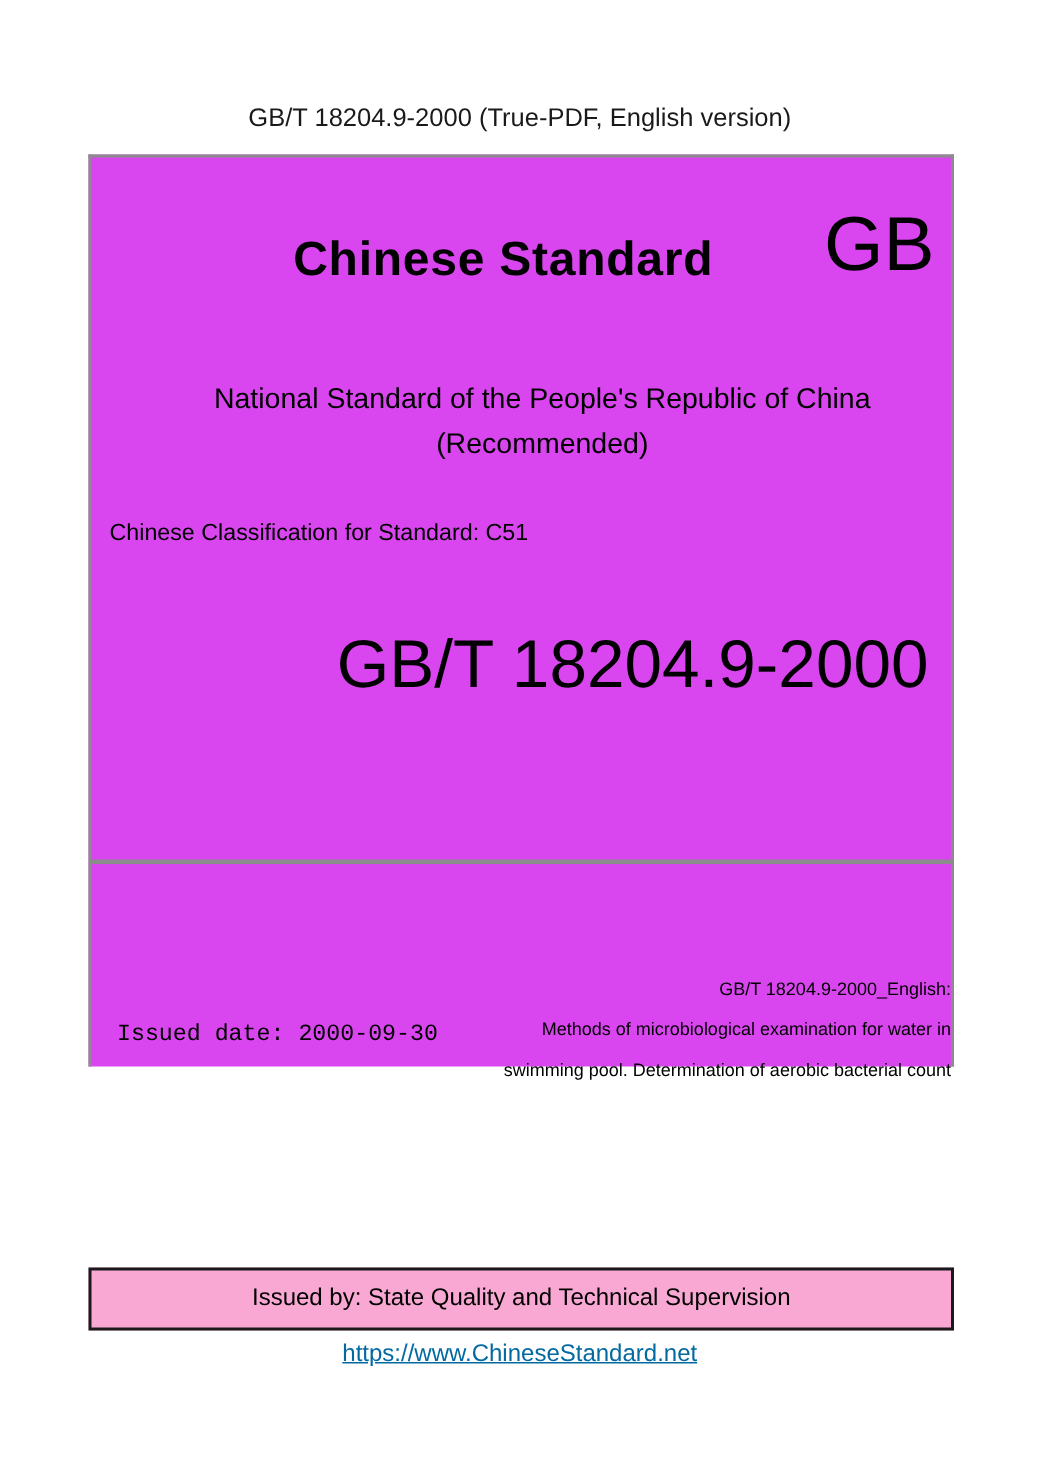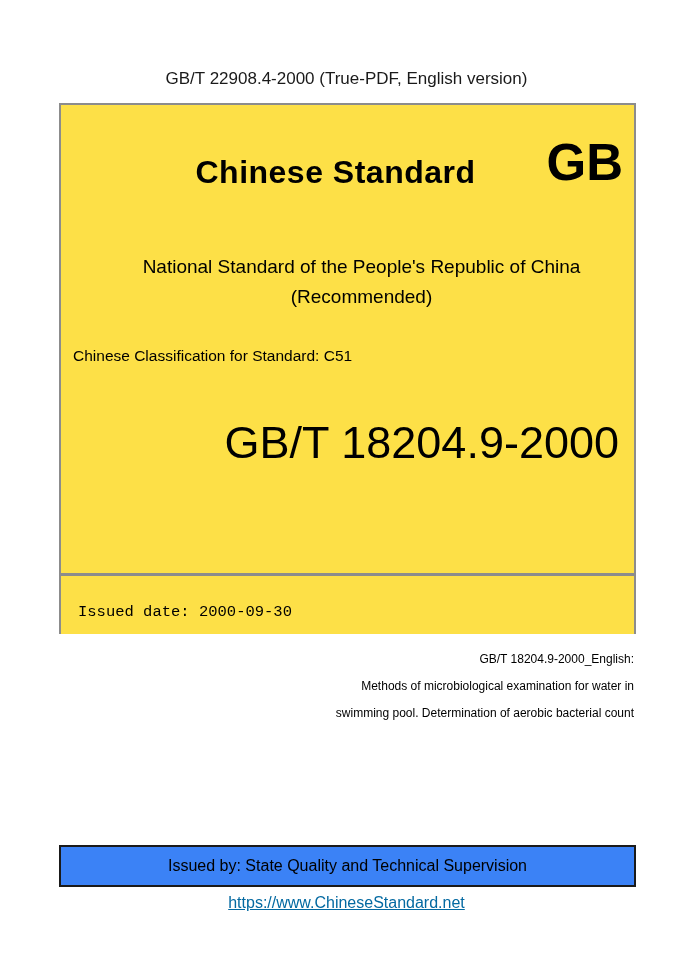--- a/index.html
+++ b/index.html
@@ -22,24 +22,24 @@
     font-size: 17px;
     line-height: 30px;
     color: #1a1a1a;
   }
 
   .cover-box {
     position: absolute;
     left: 59px;
     top: 103px;
     width: 577px;
-    height: 531px;
+    height: 608px;
     border: 2px solid #8c8c8c;
     border-bottom: none;
-    background: #fde047;
+    background: #d946ef;
   }
 
   .brand-title {
     position: absolute;
     top: 48px;
     left: 0;
     width: 100%;
     padding-right: 24px;
     text-align: center;
     font-size: 32px;
@@ -47,21 +47,21 @@
     line-height: 1.2;
     letter-spacing: 0.5px;
     color: #000000;
   }
 
   .gb-logo {
     position: absolute;
     top: 29px;
     right: 11px;
     font-size: 51px;
-    font-weight: bold;
+    font-weight: normal;
     line-height: 1.15;
     color: #000000;
   }
 
   .national-block {
     position: absolute;
     top: 147px;
     left: 0;
     width: 100%;
     text-align: center;
@@ -123,21 +123,21 @@
     font-family: Liberation Mono, monospace;
   }
 
   .issuer-bar {
     position: absolute;
     left: 59px;
     top: 845px;
     width: 577px;
     height: 42px;
     border: 2px solid #1a1a1a;
-    background: #3b82f6;
+    background: #f9a8d4;
     display: flex;
     align-items: center;
     justify-content: center;
     font-size: 16px;
     color: #000000;
   }
 
   .site-link-row {
     position: absolute;
     top: 891px;
@@ -149,21 +149,21 @@
   .site-link-row a {
     font-size: 16px;
     color: #0369a1;
     text-decoration: underline;
     cursor: pointer;
   }
 </style>
 </head>
 <body>
 
-<div class="top-caption">GB/T 22908.4-2000 (True-PDF, English version)</div>
+<div class="top-caption">GB/T 18204.9-2000 (True-PDF, English version)</div>
 
 <div class="cover-box">
 
   <div class="brand-title">Chinese Standard</div>
 
   <div class="gb-logo">GB</div>
 
   <div class="national-block">
     <div>National Standard of the People's Republic of China</div>
     <div>(Recommended)</div>

